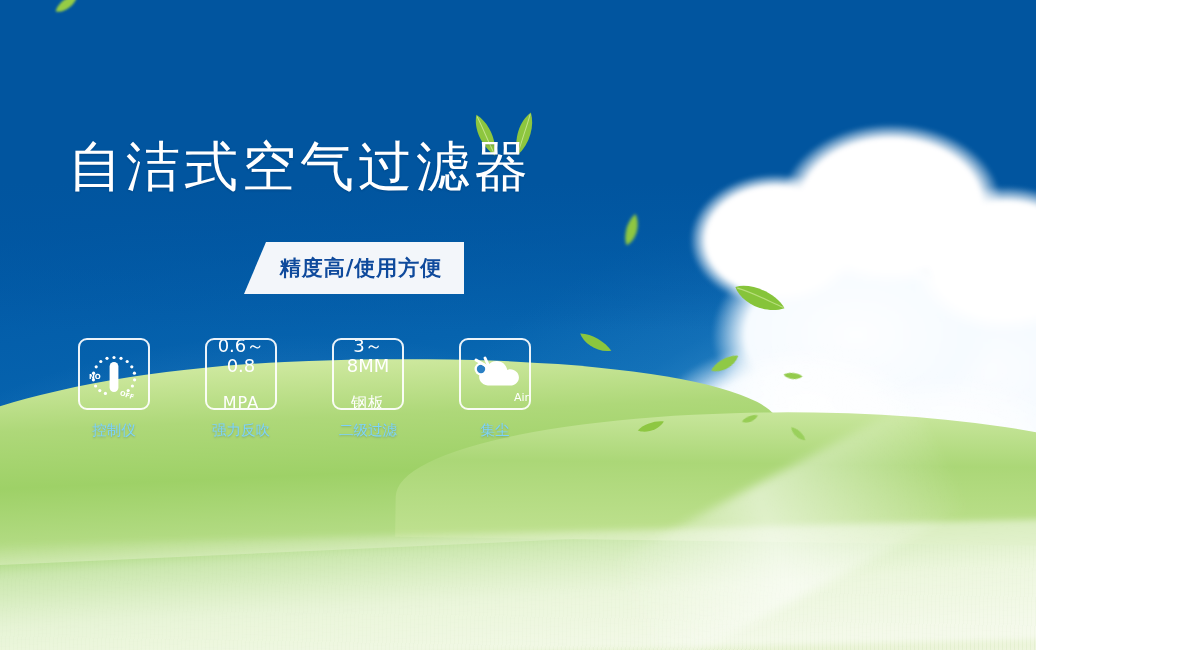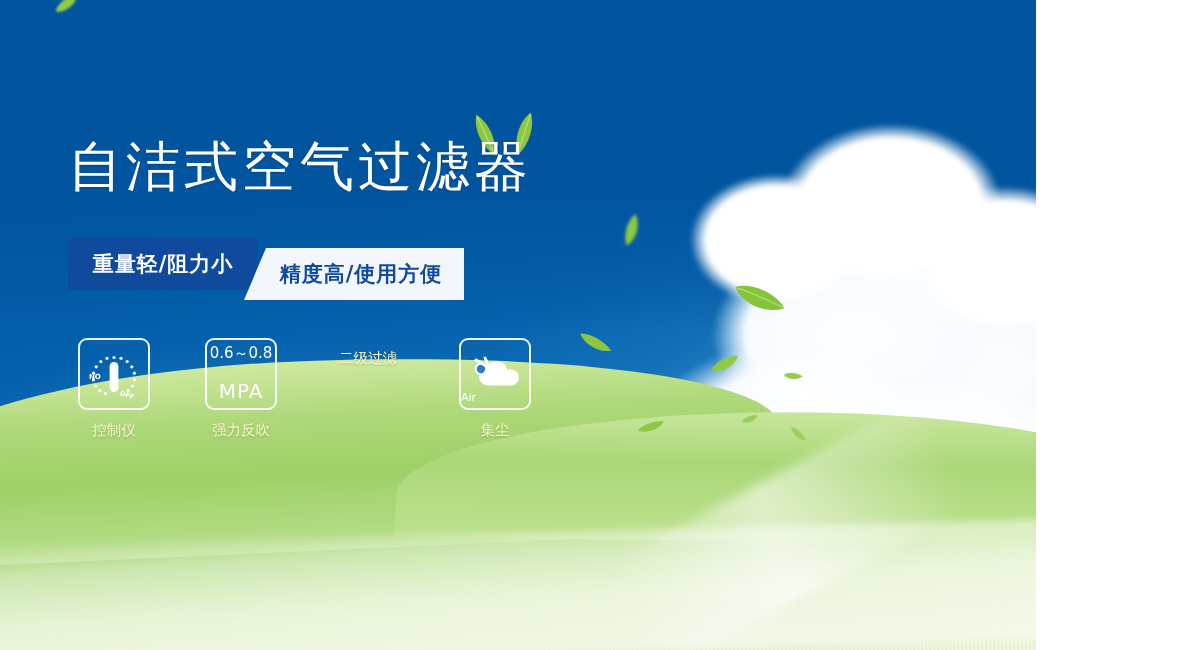--- a/index.html
+++ b/index.html
@@ -134,21 +134,21 @@
   .subbar-left{
     position:absolute;left:0;top:0;height:52px;width:190px;
     background:#0f4a9c;
     display:flex;align-items:center;justify-content:center;
   }
   .subbar-left span{
     color:#ffffff;font-size:21px;letter-spacing:1px;
     font-family:"DejaVu Sans","Liberation Sans",sans-serif;font-weight:700;
   }
   .subbar-right{
-    position:absolute;left:176px;top:10px;height:52px;width:220px;
+    position:absolute;left:176px;top:4px;height:52px;width:220px;
     background:#f3f6fa;
     clip-path:polygon(22px 0, 220px 0, 220px 52px, 0 52px);
     display:flex;align-items:center;justify-content:center;
   }
   .subbar-right span{
     color:#0f4a9c;font-size:21px;letter-spacing:1px;padding-left:14px;
     font-family:"DejaVu Sans","Liberation Sans",sans-serif;font-weight:700;
   }
 
   
@@ -158,29 +158,29 @@
     width:72px;height:72px;box-sizing:border-box;
     border:2px solid rgba(255,255,255,0.92);
     border-radius:9px;
     display:flex;flex-direction:column;align-items:center;justify-content:center;
     position:relative;overflow:hidden;
   }
   .fbox-text{
     color:#ffffff;text-align:center;line-height:1.12;
     font-family:"DejaVu Sans","Liberation Sans",sans-serif;
   }
-  .fbox-text .l1{display:block;font-size:15px;letter-spacing:0px;}
-  .fbox-text .l2{display:block;font-size:20px;letter-spacing:1px;margin-top:18px;}
+  .fbox-text .l1{display:block;font-size:18px;letter-spacing:0px;}
+  .fbox-text .l2{display:block;font-size:16px;letter-spacing:1px;margin-top:18px;}
   .flabel{
-    margin-top:11px;color:#fef9c3;font-size:14.5px;white-space:nowrap;
+    margin-top:11px;color:#7dd3fc;font-size:14.5px;white-space:nowrap;
     font-family:Liberation Mono, monospace;
     text-shadow:0 1px 2px rgba(0,40,90,0.25);
   }
   .air-label{
-    position:absolute;bottom:4px;left:0;right:0;text-align:left;
+    position:absolute;bottom:4px;left:0;right:0;text-align:right;
     color:#ffffff;font-size:11px;font-family:"DejaVu Sans","Liberation Sans",sans-serif;
   }
 </style>
 </head>
 <body>
 
 <div id="banner">
 
   <div class="sky"></div>
   <div class="sky-deep"></div>
@@ -284,23 +284,20 @@
   </div>
   <div class="leaf" style="left:628px;top:418px;transform:rotate(-10deg) scale(.62);z-index:6;">
     <svg width="46" height="18" viewBox="0 0 46 18">
         <path d="M1 11 C12 2 33 0 45 4 C33 17 12 18 1 11 Z" fill="#8ec742"></path>
       </svg>
   </div>
 
   <div class="title">自洁式空气过滤器</div>
 
   <div class="subbar">
-    <div class="subbar-left">
-      <span>重量轻/阻力小</span>
-    </div>
     <div class="subbar-right">
       <span>精度高/使用方便</span>
     </div>
   </div>
 
   <div class="features">
 
     <div class="feature">
       <div class="fbox">
         <svg width="62" height="60" viewBox="0 0 62 60">
@@ -335,20 +332,26 @@
         <div class="fbox-text">
           <span class="l1">0.6～0.8</span>
           <span class="l2">MPA</span>
         </div>
       </div>
       <div class="flabel">强力反吹</div>
     </div>
 
 
     <div class="feature">
+      <div class="fbox">
+        <div class="fbox-text">
+          <span class="l1">3～8MM</span>
+          <span class="l2">钢板</span>
+        </div>
+      </div>
       <div class="flabel">二级过滤</div>
     </div>
 
     <div class="feature">
       <div class="fbox" style="z-index:4;">
         <svg width="58" height="40" viewBox="0 0 58 40" style="margin-top:-6px;">
           <path d="M18 30 C11 30 7 26 7 21.5 C7 17.5 10 14.2 14 13.6 C15.2 9 19.4 5.8 24.2 5.8 C29.4 5.8 33.8 9.6 34.6 14.6 C35.4 14.2 36.4 14 37.4 14 C42.2 14 46 17.6 46 22 C46 26.4 42.2 30 37.4 30 Z" fill="#ffffff" transform="translate(6,4) scale(1.02)"></path>
           <circle cx="15" cy="18" r="6.5" fill="#ffffff"></circle>
           <circle cx="15" cy="18" r="4.2" fill="#2a7fc4"></circle>
           <path d="M10 9 L22 16" stroke="#ffffff" stroke-width="3" stroke-linecap="round"></path>

